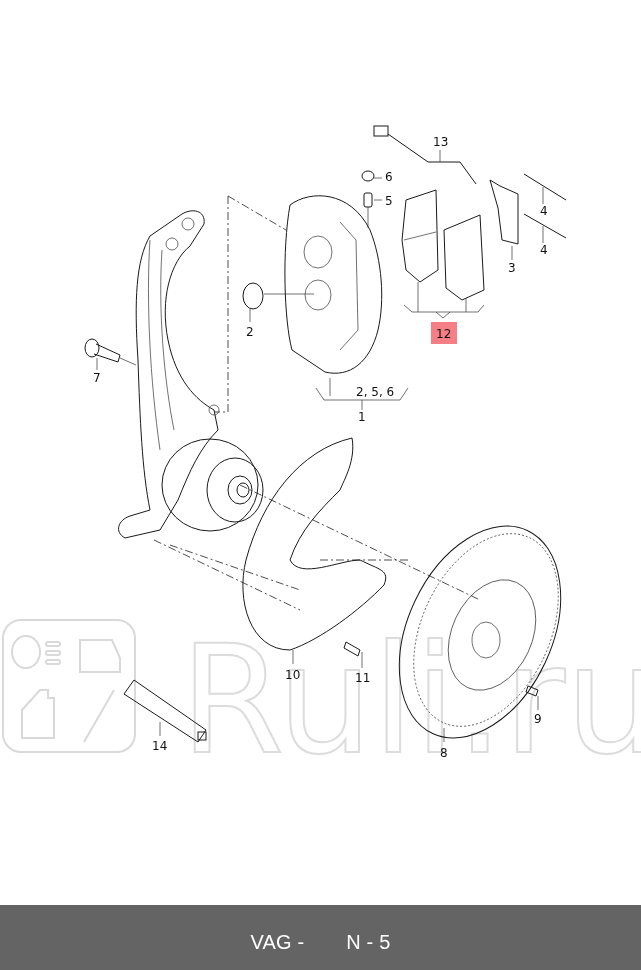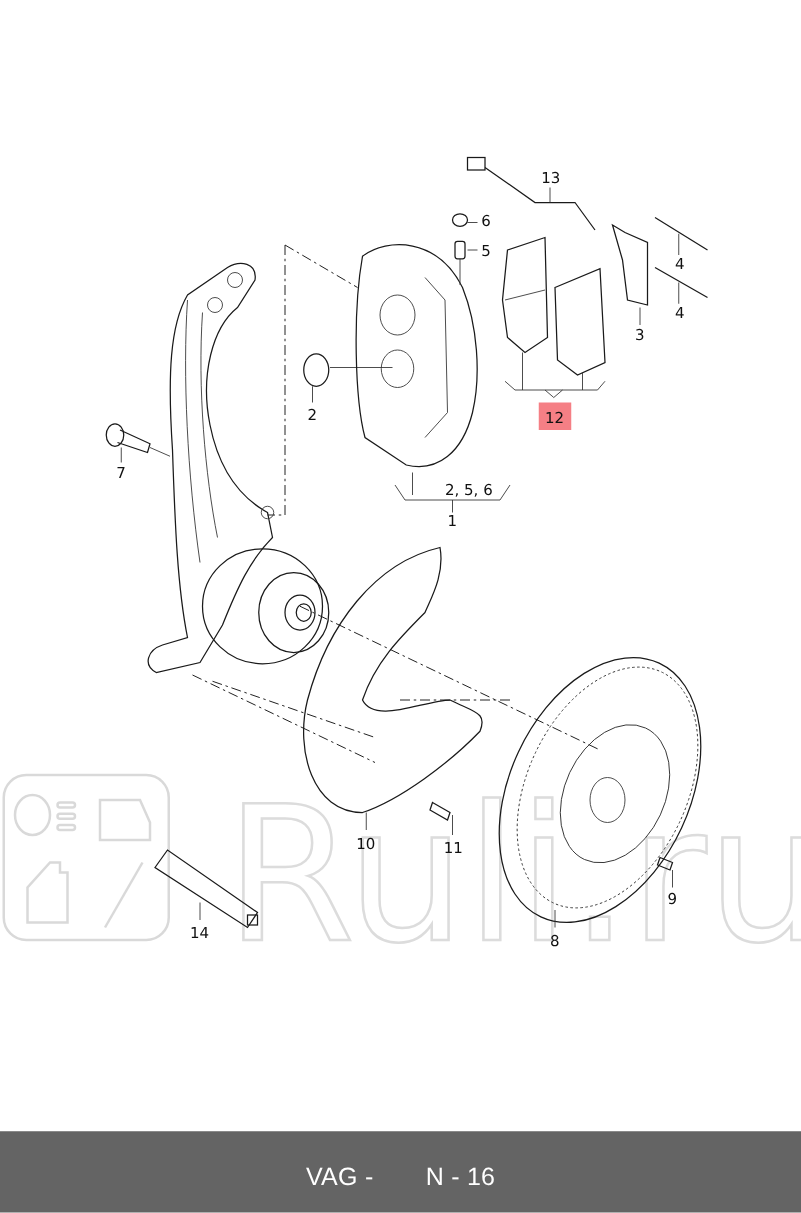--- a/index.html
+++ b/index.html
@@ -161,14 +161,14 @@
     <text class="lbl" x="152" y="750">14</text>
     <text class="lbl" x="440" y="757">8</text>
   </g>
 </svg>
 </div>
 
 <div id="footer">
   <span>VAG</span>
   <span style="white-space:pre"> - </span>
   <span class="gap"></span>
-  <span>N - 16</span>
+  <span>N - 5</span>
 </div>
 
 </body></html>

